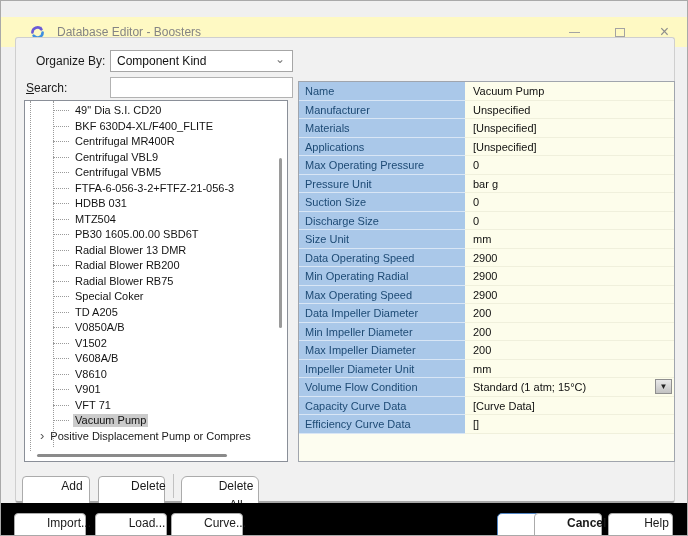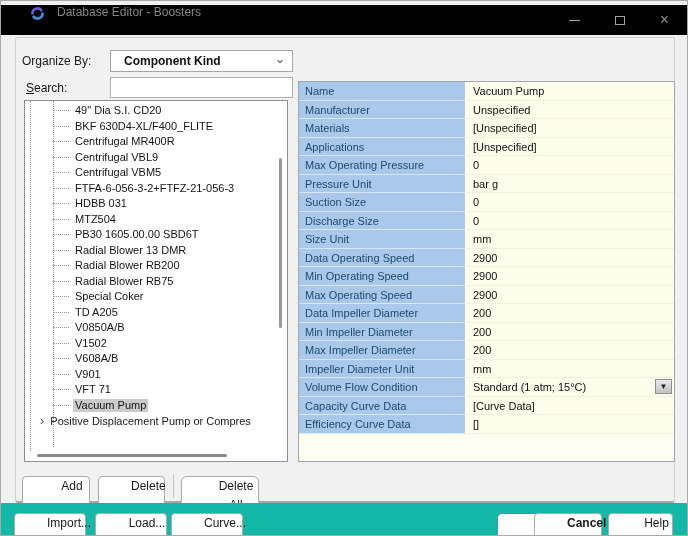--- a/index.html
+++ b/index.html
@@ -1,32 +1,32 @@
 <!DOCTYPE html>
 <html><head>
 <meta charset="utf-8">
 <style>
   html,body{margin:0;padding:0;background:#e8e8e8;}
   *{box-sizing:border-box;font-family:"Liberation Sans",sans-serif;}
   .window{position:relative;width:688px;height:536px;background:#f0f0f0;border:1px solid #a9a9a9;overflow:hidden;}
 
   
-  .titlebar{position:absolute;left:0;top:4px;right:0;height:30px;background:#000000;display:flex;align-items:flex-start;}
+  .titlebar{position:absolute;left:0;top:16px;right:0;height:30px;background:#fef9c3;display:flex;align-items:center;}
   .app-icon{width:17px;height:17px;margin-left:28px;flex:none;}
   .title-text{margin-left:11px;font-size:12px;color:#848484;white-space:nowrap;}
   .win-btns{margin-left:auto;display:flex;height:100%;}
   .win-btn{width:45px;height:100%;display:flex;align-items:center;justify-content:center;color:#9a9a9a;}
   .glyph-min{width:11px;height:1px;background:#a3a3a3;}
   .glyph-max{width:10px;height:9px;border:1px solid #a3a3a3;background:transparent;}
   .glyph-close{font-size:16px;line-height:1;color:#8e8e8e;}
 
   
   .groupbox{position:absolute;left:14px;top:36px;width:660px;height:466px;background:#f1f1f1;border:1px solid #cfcfcf;border-bottom:2px solid #a8a8a8;border-radius:3px;}
   .lbl{position:absolute;font-size:12px;color:#1a1a1a;}
-  .combo{position:absolute;left:94px;top:12px;width:183px;height:22px;background:#fff;border:1px solid #a6a6a6;font-size:12px;color:#111;padding:3px 20px 0 13px;white-space:nowrap;font-weight:bold;}
+  .combo{position:absolute;left:94px;top:12px;width:183px;height:22px;background:#fff;border:1px solid #a6a6a6;font-size:12px;color:#111;padding:3px 20px 0 6px;white-space:nowrap;}
   .combo .chev{position:absolute;right:7px;top:1px;color:#7a7a7a;font-size:12px;}
   .search-input{position:absolute;left:94px;top:39px;width:183px;height:21px;background:#fff;border:1px solid #b2b2b2;font-size:12px;padding:0 5px;outline:none;color:#111;}
 
   
   .tree{position:absolute;left:8px;top:62px;width:264px;height:362px;background:#fff;border:1px solid #8a8f98;overflow:hidden;font-size:11px;color:#141414;}
   .guide1{position:absolute;left:5px;top:0;height:352px;border-left:1px dotted #9a9a9a;}
   .guide2{position:absolute;left:28px;top:0;height:346px;border-left:1px dotted #9a9a9a;}
   .tree-rows{position:absolute;left:0;top:2px;right:8px;}
   .tree-row{display:flex;align-items:center;height:15.5px;padding-left:28px;white-space:nowrap;cursor:default;}
   .tree-row .dash{width:16px;height:0;border-top:1px dotted #9a9a9a;margin-right:4px;flex:none;}
@@ -43,21 +43,21 @@
   .pg-row{display:flex;height:18.5px;justify-content:flex-end;}
   .pg-name{width:166px;flex:none;background:#aac8e9;color:#1d4a74;font-size:11px;padding:3px 0 0 6px;border-bottom:1px solid #d9e6f5;white-space:nowrap;}
   .pg-value{flex:1;background:#fdfdeb;color:#101010;font-size:11px;padding:3px 0 0 8px;border-bottom:1px solid #f0f0dc;white-space:nowrap;position:relative;}
   .dd-btn{position:absolute;right:2px;top:1px;width:17px;height:15px;background:linear-gradient(#e9e9e9,#c2c2c2);border:1px solid #8f8f8f;display:flex;align-items:center;justify-content:center;font-size:8px;color:#222;cursor:default;}
 
   
   .btn{position:absolute;height:36px;background:#fff;border:1px solid #ababab;border-radius:4px;font-size:12px;color:#1a1a1a;text-align:center;line-height:19px;cursor:default;padding-left:32px;}
   .btn.default{border:1px solid #5286c5;border-radius:5px;}
   .vsep{position:absolute;left:157px;top:436px;height:24px;border-left:1px solid #c2c2c2;}
 
-  .footer{position:absolute;left:0;right:0;top:502px;bottom:0;background:#14b8a6;}
+  .footer{position:absolute;left:0;right:0;top:502px;bottom:0;background:#000000;}
 </style>
 </head>
 <body>
 
 <div class="window">
 
   <div class="titlebar">
     <svg class="app-icon" viewBox="0 0 17 17">
       <path d="M3.4 8.5a5.1 5.1 0 0 1 9-3.2" fill="none" stroke="#6b5bd6" stroke-width="2.6" stroke-linecap="round"></path>
       <path d="M13.6 8.5a5.1 5.1 0 0 1-9 3.2" fill="none" stroke="#3f8fe0" stroke-width="2.6" stroke-linecap="round"></path>
@@ -73,21 +73,21 @@
           <span class="glyph-max"></span>
         </div>
       <div class="win-btn">
           <span class="glyph-close">×</span>
         </div>
     </div>
   </div>
 
   <div class="groupbox">
 
-    <span class="lbl" style="left:6px;top:16px;">Organize By:</span>
+    <span class="lbl" style="left:20px;top:16px;">Organize By:</span>
     <div class="combo">
       <span>Component Kind</span>
       <span class="chev">⌄</span>
     </div>
 
     <span class="lbl" style="left:10px;top:43px;"><u>S</u><span>earch:</span></span>
     <input class="search-input" type="text" value="" style="">
 
     <div class="tree">
       <div class="guide1"></div>
@@ -156,20 +156,24 @@
           <div class="tree-row">
             <span class="dash"></span>
             <span class="tree-label">V1502</span>
           </div>
           <div class="tree-row">
             <span class="dash"></span>
             <span class="tree-label">V608A/B</span>
           </div>
           <div class="tree-row">
             <span class="dash"></span>
+            <span class="tree-label">V8610</span>
+          </div>
+          <div class="tree-row">
+            <span class="dash"></span>
             <span class="tree-label">V901</span>
           </div>
           <div class="tree-row">
             <span class="dash"></span>
             <span class="tree-label">VFT 71</span>
           </div>
           <div class="tree-row selected">
             <span class="dash"></span>
             <span class="tree-label">Vacuum Pump</span>
           </div>
@@ -220,21 +224,21 @@
         </div>
         <div class="pg-row">
           <div class="pg-name">Size Unit</div>
           <div class="pg-value">mm</div>
         </div>
         <div class="pg-row">
           <div class="pg-name">Data Operating Speed</div>
           <div class="pg-value">2900</div>
         </div>
         <div class="pg-row">
-          <div class="pg-name">Min Operating Speed</div>
+          <div class="pg-name">Min Operating Radial</div>
           <div class="pg-value">2900</div>
         </div>
         <div class="pg-row">
           <div class="pg-name">Max Operating Speed</div>
           <div class="pg-value">2900</div>
         </div>
         <div class="pg-row">
           <div class="pg-name">Data Impeller Diameter</div>
           <div class="pg-value">200</div>
         </div>

